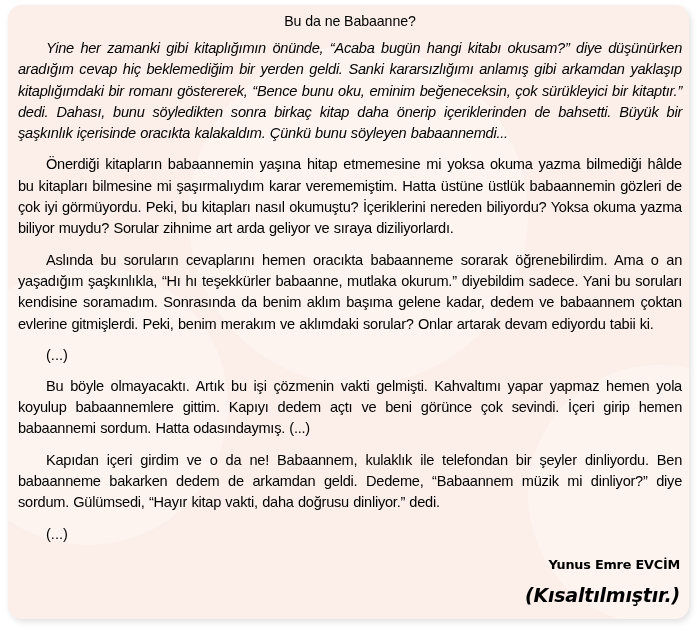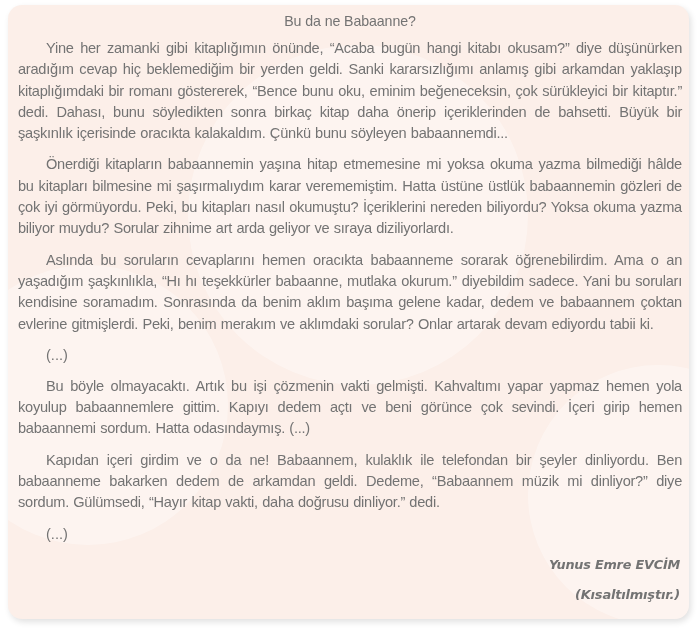--- a/index.html
+++ b/index.html
@@ -10,38 +10,38 @@
   .panel {
     position: absolute; left: 8px; top: 5px; width: 681px; height: 614px;
     background: #fcefe9; border-radius: 14px;
     box-shadow: 2px 3px 6px rgba(0,0,0,0.12);
     overflow: hidden;
   }
   .wm {
     position: absolute; border-radius: 50%; background: rgba(255,255,255,0.35);
     pointer-events: none;
   }
-  .content { position: absolute; left: 10px; top: 0; width: 664px; color: #737373; }
+  .content { position: absolute; left: 10px; top: 0; width: 664px; color: #000000; }
   .title {
     text-align: center; font-size: 14.2px; margin-top: 6px; height: 20px; line-height: 20px;
     letter-spacing: -0.1px;
   }
   .para {
     font-size: 14.6px; line-height: 21.3px; text-align: justify; text-indent: 28px;
     margin: 0 0 10px 0; letter-spacing: -0.25px; word-spacing: 0.5px;
   }
-  .para.first { margin-top: 7px; }
+  .para.first { margin-top: 7px; font-style: italic; }
   .ellipsis { font-size: 14.6px; line-height: 21px; padding-left: 28px; margin: 0 0 10px 0; }
   .author {
-    text-align: right; font-family: "DejaVu Sans", sans-serif; font-style: italic; font-weight: bold;
+    text-align: right; font-family: "DejaVu Sans", sans-serif; font-weight: bold;
     font-size: 12.8px; line-height: 20px; margin-top: 8px; padding-right: 2px; letter-spacing: -0.2px;
   }
   .note {
     text-align: right; font-family: "DejaVu Sans", sans-serif; font-style: italic; font-weight: bold;
-    font-size: 13px; line-height: 20px; margin-top: 10px; padding-right: 2px; letter-spacing: -0.2px;
+    font-size: 19px; line-height: 20px; margin-top: 10px; padding-right: 2px; letter-spacing: -0.2px;
   }
 </style>
 </head>
 <body>
 
 <div class="panel">
   <div class="wm" style="left:180px; top:40px; width:340px; height:340px;"></div>
   <div class="wm" style="left:-60px; top:260px; width:280px; height:280px;"></div>
   <div class="wm" style="left:520px; top:360px; width:260px; height:260px;"></div>
 

